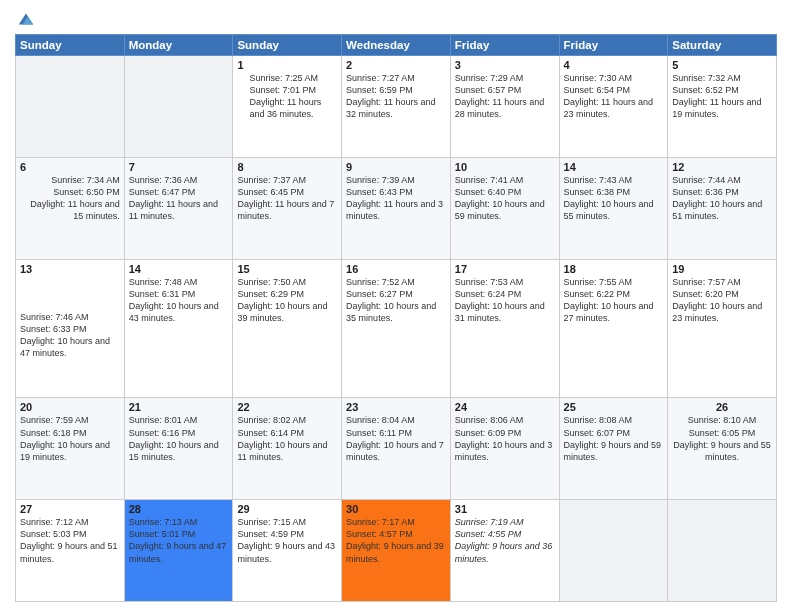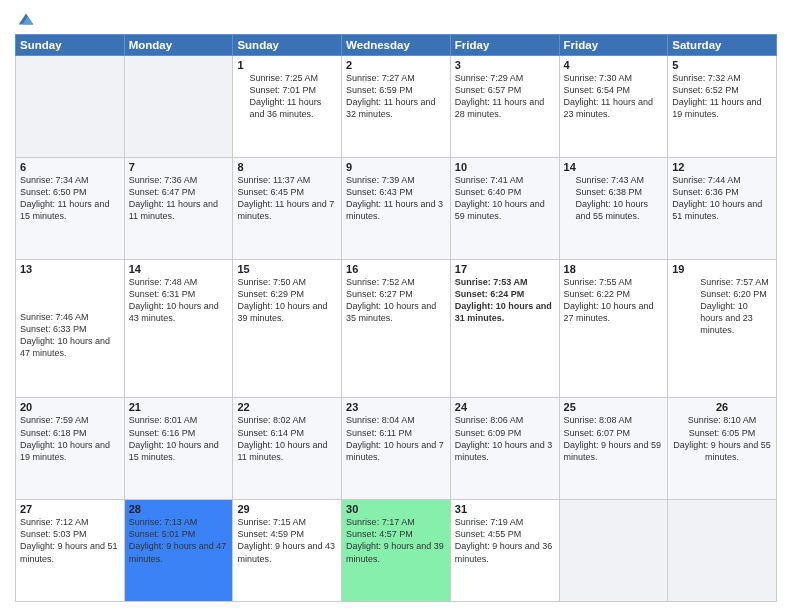--- a/index.html
+++ b/index.html
@@ -167,51 +167,51 @@
           <td style="background: rgb(255, 255, 255);">
             <span class="day-number">5</span>
             <div class="day-info" style="white-space: pre-line;">Sunrise: 7:32 AM
 Sunset: 6:52 PM
 Daylight: 11 hours and 19 minutes.</div>
           </td>
         </tr>
         <tr>
           <td style="background: rgb(245, 247, 250);">
             <span class="day-number">6</span>
-            <div class="day-info" style="white-space: pre-line;">Sunrise: 7:34 AM
+            <div class="day-info" style="white-space: pre-line; text-align: right;">Sunrise: 7:34 AM
 Sunset: 6:50 PM
 Daylight: 11 hours and 15 minutes.</div>
           </td>
           <td style="background: rgb(245, 247, 250);">
             <span class="day-number">7</span>
             <div class="day-info" style="white-space: pre-line;">Sunrise: 7:36 AM
 Sunset: 6:47 PM
 Daylight: 11 hours and 11 minutes.</div>
           </td>
           <td style="background: rgb(245, 247, 250);">
             <span class="day-number">8</span>
-            <div class="day-info" style="white-space: pre-line;">Sunrise: 11:37 AM
+            <div class="day-info" style="white-space: pre-line;">Sunrise: 7:37 AM
 Sunset: 6:45 PM
 Daylight: 11 hours and 7 minutes.</div>
           </td>
           <td style="background: rgb(245, 247, 250);">
             <span class="day-number">9</span>
             <div class="day-info" style="white-space: pre-line;">Sunrise: 7:39 AM
 Sunset: 6:43 PM
 Daylight: 11 hours and 3 minutes.</div>
           </td>
           <td style="background: rgb(245, 247, 250);">
             <span class="day-number">10</span>
             <div class="day-info" style="white-space: pre-line;">Sunrise: 7:41 AM
 Sunset: 6:40 PM
 Daylight: 10 hours and 59 minutes.</div>
           </td>
           <td style="background: rgb(245, 247, 250);">
             <span class="day-number">14</span>
-            <div class="day-info" style="white-space: pre-line; margin-left: 12px;">Sunrise: 7:43 AM
+            <div class="day-info" style="white-space: pre-line;">Sunrise: 7:43 AM
 Sunset: 6:38 PM
 Daylight: 10 hours and 55 minutes.</div>
           </td>
           <td style="background: rgb(245, 247, 250);">
             <span class="day-number">12</span>
             <div class="day-info" style="white-space: pre-line;">Sunrise: 7:44 AM
 Sunset: 6:36 PM
 Daylight: 10 hours and 51 minutes.</div>
           </td>
         </tr>
@@ -235,33 +235,33 @@
 Daylight: 10 hours and 39 minutes.</div>
           </td>
           <td style="background: rgb(255, 255, 255);">
             <span class="day-number">16</span>
             <div class="day-info" style="white-space: pre-line;">Sunrise: 7:52 AM
 Sunset: 6:27 PM
 Daylight: 10 hours and 35 minutes.</div>
           </td>
           <td style="background: rgb(255, 255, 255); margin-left: 12px;">
             <span class="day-number">17</span>
-            <div class="day-info" style="white-space: pre-line; font-weight: bold;">Sunrise: 7:53 AM
+            <div class="day-info" style="white-space: pre-line;">Sunrise: 7:53 AM
 Sunset: 6:24 PM
 Daylight: 10 hours and 31 minutes.</div>
           </td>
           <td style="background: rgb(255, 255, 255);">
             <span class="day-number">18</span>
             <div class="day-info" style="white-space: pre-line;">Sunrise: 7:55 AM
 Sunset: 6:22 PM
 Daylight: 10 hours and 27 minutes.</div>
           </td>
           <td style="background: rgb(255, 255, 255);">
             <span class="day-number">19</span>
-            <div class="day-info" style="white-space: pre-line; margin-left: 28px;">Sunrise: 7:57 AM
+            <div class="day-info" style="white-space: pre-line;">Sunrise: 7:57 AM
 Sunset: 6:20 PM
 Daylight: 10 hours and 23 minutes.</div>
           </td>
         </tr>
         <tr>
           <td style="background: rgb(245, 247, 250);">
             <span class="day-number">20</span>
             <div class="day-info" style="white-space: pre-line;">Sunrise: 7:59 AM
 Sunset: 6:18 PM
 Daylight: 10 hours and 19 minutes.</div>
@@ -315,29 +315,29 @@
             <div class="day-info" style="white-space: pre-line;">Sunrise: 7:13 AM
 Sunset: 5:01 PM
 Daylight: 9 hours and 47 minutes.</div>
           </td>
           <td style="background: rgb(255, 255, 255);">
             <span class="day-number">29</span>
             <div class="day-info" style="white-space: pre-line;">Sunrise: 7:15 AM
 Sunset: 4:59 PM
 Daylight: 9 hours and 43 minutes.</div>
           </td>
-          <td style="background: #86efac; margin-left: 43px;">
+          <td style="background: #f97316; margin-left: 43px;">
             <span class="day-number">30</span>
             <div class="day-info" style="white-space: pre-line;">Sunrise: 7:17 AM
 Sunset: 4:57 PM
 Daylight: 9 hours and 39 minutes.</div>
           </td>
           <td style="background: rgb(255, 255, 255);">
             <span class="day-number">31</span>
-            <div class="day-info" style="white-space: pre-line;">Sunrise: 7:19 AM
+            <div class="day-info" style="white-space: pre-line; font-style: italic;">Sunrise: 7:19 AM
 Sunset: 4:55 PM
 Daylight: 9 hours and 36 minutes.</div>
           </td>
           <td class="empty-cell" style="background: rgb(238, 240, 243);"></td>
           <td class="empty-cell" style="background: rgb(238, 240, 243);"></td>
         </tr>
       </tbody>
   </table>
 </div>
 

